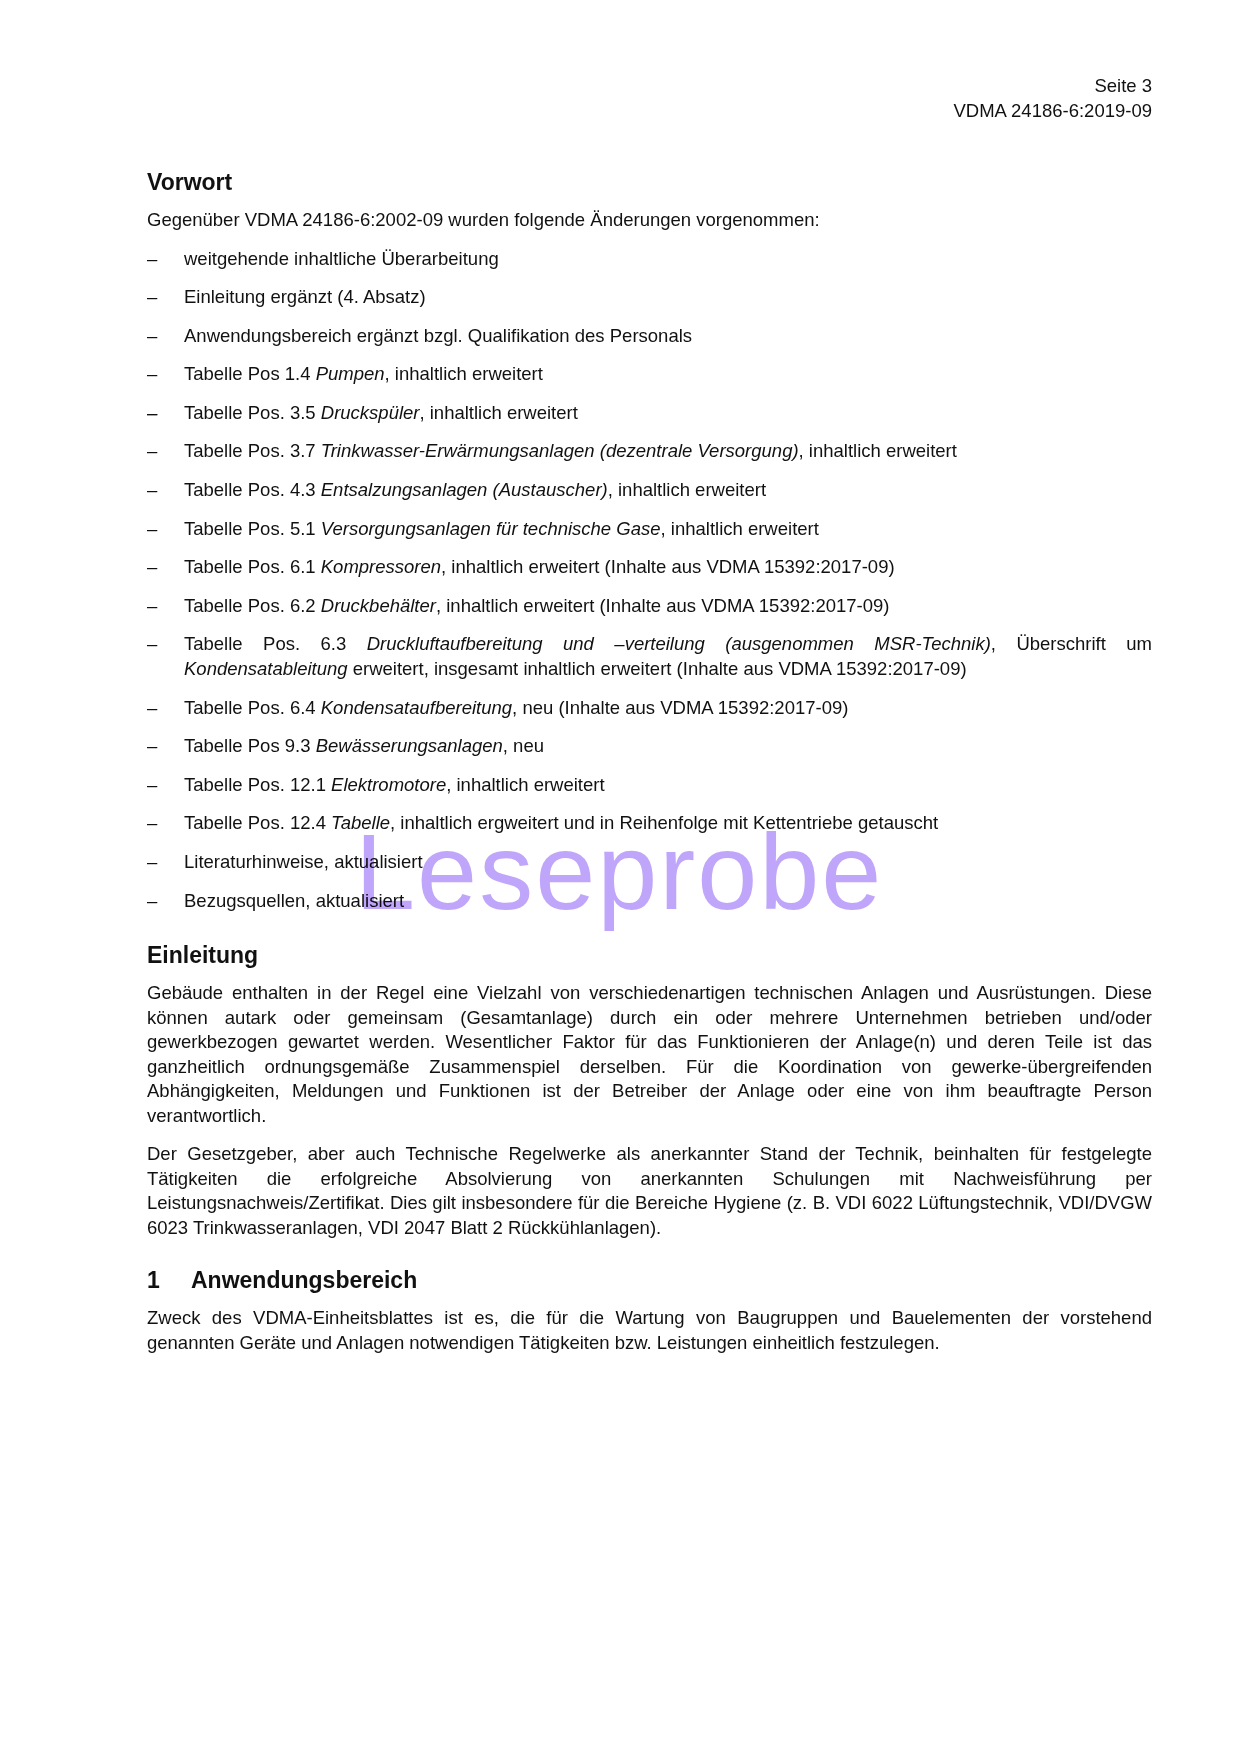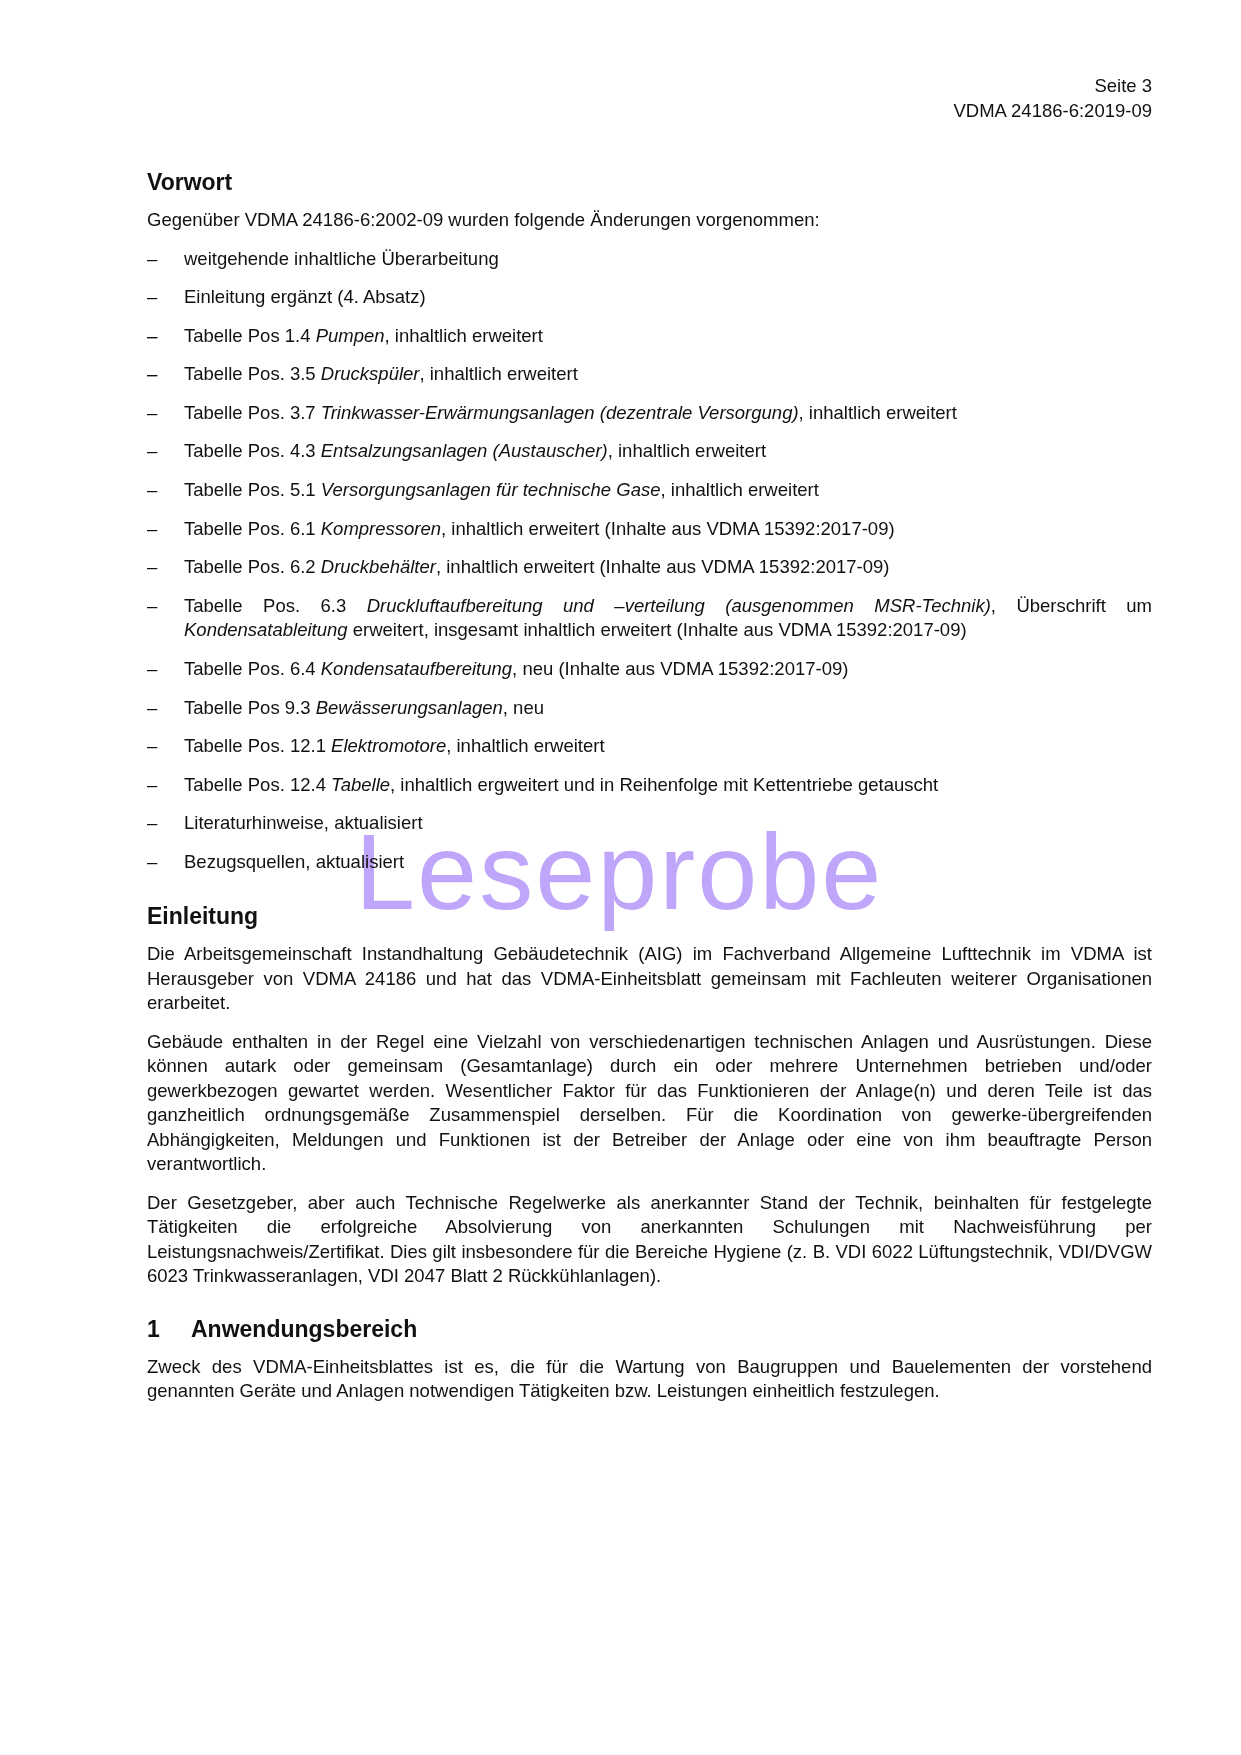--- a/index.html
+++ b/index.html
@@ -46,42 +46,41 @@
 </div>
 
 <div class="content">
 
   <section>
     <h2>Vorwort</h2>
     <p class="intro">Gegenüber VDMA 24186-6:2002-09 wurden folgende Änderungen vorgenommen:</p>
     <ul class="changes" id="changes-list">
         <li><span class="dash">–</span><span>weitgehende inhaltliche Überarbeitung</span></li>
         <li><span class="dash">–</span><span>Einleitung ergänzt (4. Absatz)</span></li>
-        <li><span class="dash">–</span></li>
+        <li><span class="dash">–</span><span>Anwendungsbereich ergänzt bzgl. Qualifikation des Personals</span></li>
         <li><span class="dash">–</span><span>Tabelle Pos 1.4 </span><em>Pumpen</em><span>, inhaltlich erweitert</span></li>
         <li><span class="dash">–</span></li>
         <li><span class="dash">–</span><span>Tabelle Pos. 3.5 </span><em>Druckspüler</em><span>, inhaltlich erweitert</span></li>
         <li><span class="dash">–</span><span>Tabelle Pos. 3.7 </span><em>Trinkwasser-Erwärmungsanlagen (dezentrale Versorgung)</em><span>, inhaltlich erweitert</span></li>
         <li><span class="dash">–</span><span>Tabelle Pos. 4.3 </span><em>Entsalzungsanlagen (Austauscher)</em><span>, inhaltlich erweitert</span></li>
         <li><span class="dash">–</span><span>Tabelle Pos. 5.1 </span><em>Versorgungsanlagen für technische Gase</em><span>, inhaltlich erweitert</span></li>
         <li><span class="dash">–</span><span>Tabelle Pos. 6.1 </span><em>Kompressoren</em><span>, inhaltlich erweitert (Inhalte aus VDMA 15392:2017-09)</span></li>
         <li><span class="dash">–</span><span>Tabelle Pos. 6.2 </span><em>Druckbehälter</em><span>, inhaltlich erweitert (Inhalte aus VDMA 15392:2017-09)</span></li>
         <li><span class="dash">–</span><span>Tabelle Pos. 6.3 </span><em>Druckluftaufbereitung und –verteilung (ausgenommen MSR-Technik)</em><span>, Überschrift um </span><em>Kondensatableitung</em><span> erweitert, insgesamt inhaltlich erweitert (Inhalte aus VDMA 15392:2017-09)</span></li>
         <li><span class="dash">–</span><span>Tabelle Pos. 6.4 </span><em>Kondensataufbereitung</em><span>, neu (Inhalte aus VDMA 15392:2017-09)</span></li>
         <li><span class="dash">–</span><span>Tabelle Pos 9.3 </span><em>Bewässerungsanlagen</em><span>, neu</span></li>
         <li><span class="dash">–</span><span>Tabelle Pos. 12.1 </span><em>Elektromotore</em><span>, inhaltlich erweitert</span></li>
         <li><span class="dash">–</span><span>Tabelle Pos. 12.4 </span><em>Tabelle</em><span>, inhaltlich ergweitert und in Reihenfolge mit Kettentriebe getauscht</span></li>
         <li><span class="dash">–</span><span>Literaturhinweise, aktualisiert</span></li>
         <li><span class="dash">–</span><span>Bezugsquellen, aktualisiert</span></li>
       </ul>
   </section>
 
   <section class="sec-einleitung">
     <h2>Einleitung</h2>
-    <p>Die Arbeitsgemeinschaft Instandhaltung Gebäudetechnik (AIG) im Fachverband Allgemeine Lufttechnik im VDMA ist Herausgeber von VDMA 24186 und hat das VDMA-Einheitsblatt gemeinsam mit Fachleuten weiterer Organisationen erarbeitet.</p>
     <p>Gebäude enthalten in der Regel eine Vielzahl von verschiedenartigen technischen Anlagen und Ausrüstungen. Diese können autark oder gemeinsam (Gesamtanlage) durch ein oder mehrere Unternehmen betrieben und/oder gewerkbezogen gewartet werden. Wesentlicher Faktor für das Funktionieren der Anlage(n) und deren Teile ist das ganzheitlich ordnungsgemäße Zusammenspiel derselben. Für die Koordination von gewerke-übergreifenden Abhängigkeiten, Meldungen und Funktionen ist der Betreiber der Anlage oder eine von ihm beauftragte Person verantwortlich.</p>
     <p>Der Gesetzgeber, aber auch Technische Regelwerke als anerkannter Stand der Technik, beinhalten für festgelegte Tätigkeiten die erfolgreiche Absolvierung von anerkannten Schulungen mit Nachweisführung per Leistungsnachweis/Zertifikat. Dies gilt insbesondere für die Bereiche Hygiene (z. B. VDI 6022 Lüftungstechnik, VDI/DVGW 6023 Trinkwasseranlagen, VDI 2047 Blatt 2 Rückkühlanlagen).</p>
   </section>
 
   <section class="sec-anw">
     <h2><span class="num">1</span><span>Anwendungsbereich</span></h2>
     <p>Zweck des VDMA-Einheitsblattes ist es, die für die Wartung von Baugruppen und Bauelementen der vorstehend genannten Geräte und Anlagen notwendigen Tätigkeiten bzw. Leistungen einheitlich festzulegen.</p>
   </section>
 </div>
 

